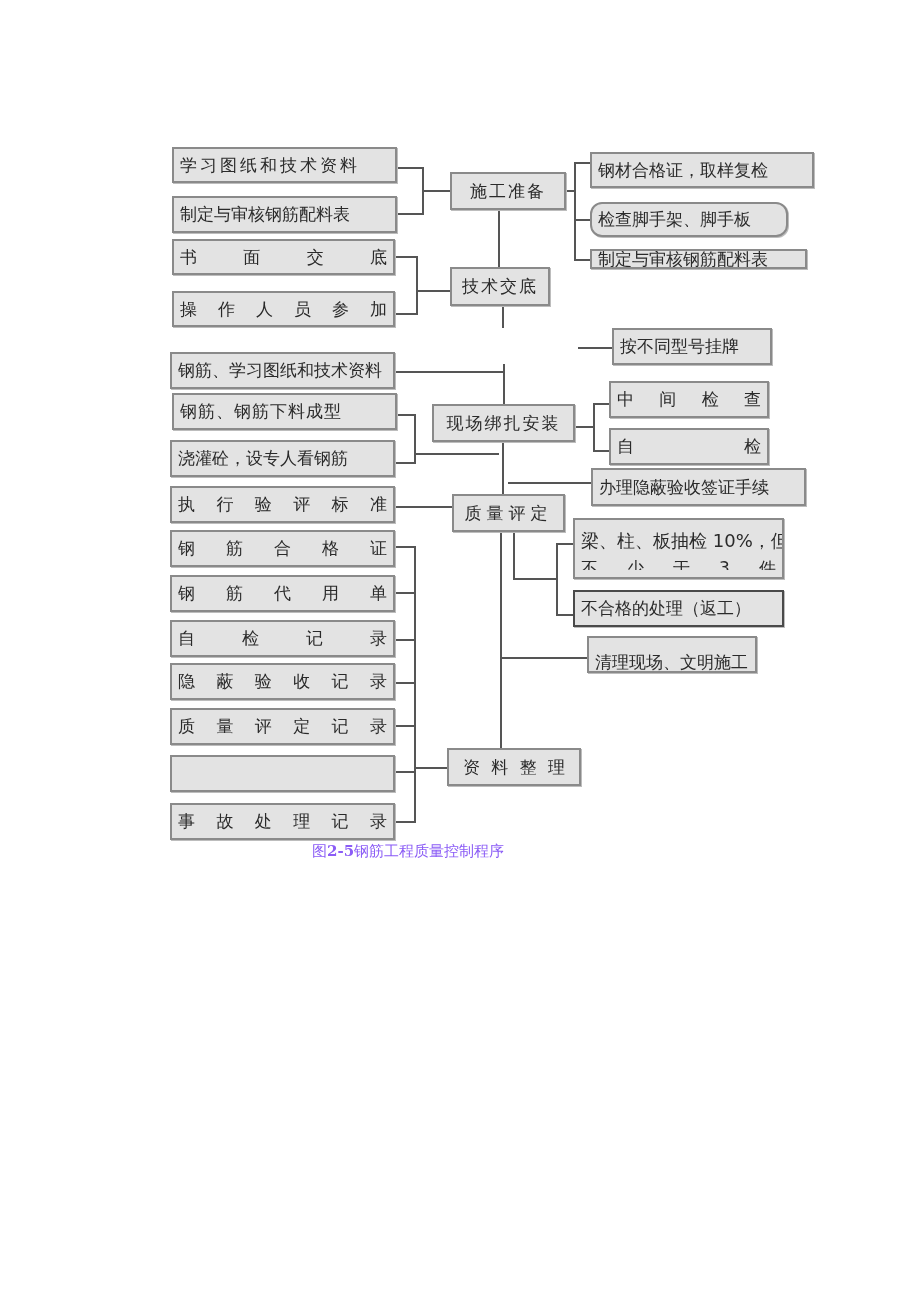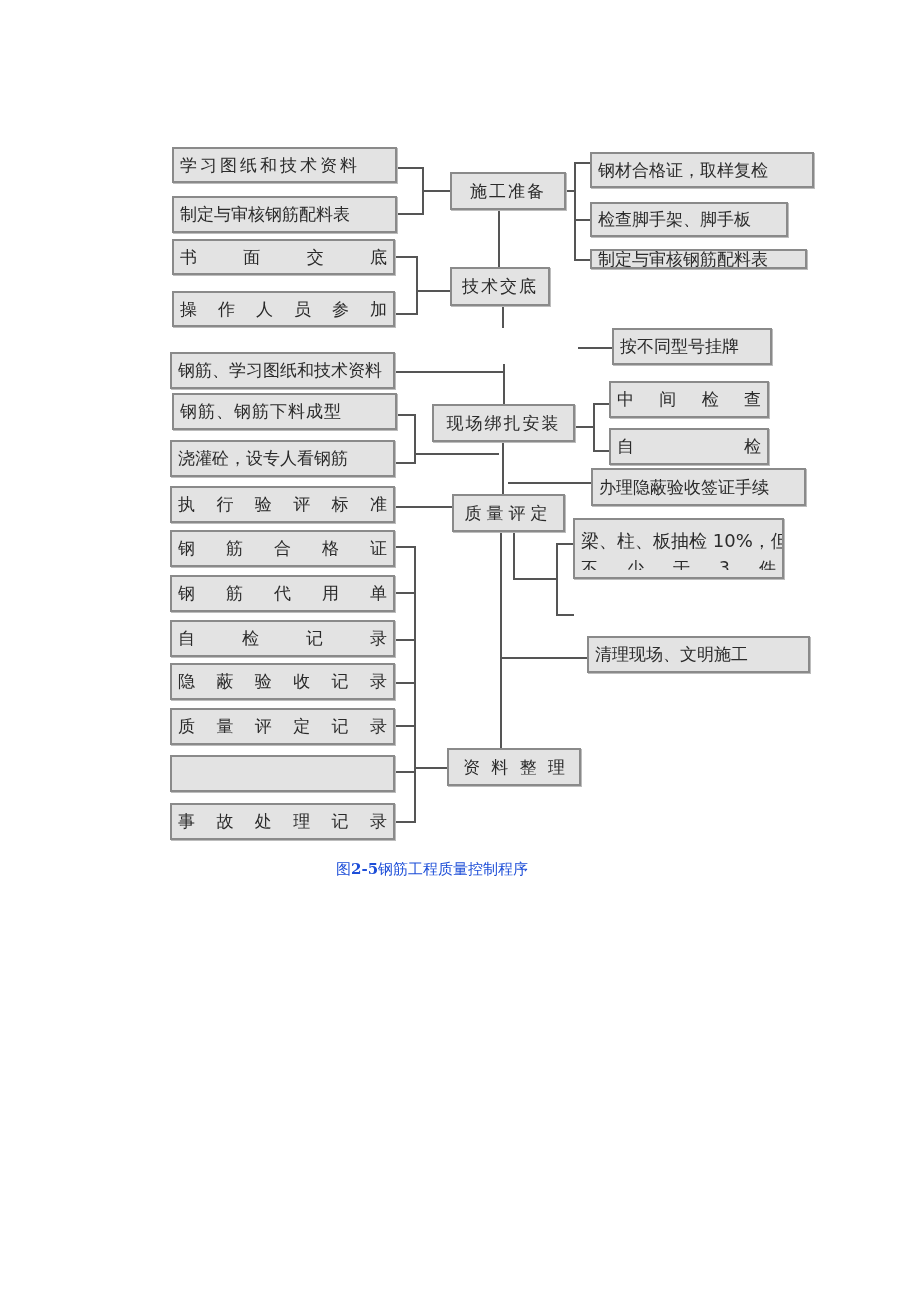--- a/index.html
+++ b/index.html
@@ -15,22 +15,22 @@
     .box.center { justify-content: center; letter-spacing: 2px; }
     .box.dark { border-color: #4a4a4a; }
     .box.two-line { flex-direction: column; align-items: stretch; justify-content: flex-start;
                     padding-top: 12px; }
     .box.two-line .l1 { font-size: 18px; }
     .box.two-line .l2 { display: flex; justify-content: space-between; margin-top: 10px;
                         font-size: 17px; height: 10px; overflow: hidden; }
     .line { position: absolute; background: #555555; }
     .h { height: 2px; }
     .v { width: 2px; }
-    .caption { position: absolute; left: 336px; top: 842px; font-family: "DejaVu Serif", serif;
-               font-size: 15px; color: #1d4ed8; margin-top: 18px; }
+    .caption { position: absolute; left: 312px; top: 842px; font-family: "DejaVu Serif", serif;
+               font-size: 15px; color: #8b5cf6; }
     .caption b { font-weight: bold; }
   </style>
 </head>
 <body>
 
 <div class="diagram">
 
   <div class="line h" style="left:396px;top:167px;width:27px;"></div>
   <div class="line h" style="left:396px;top:213px;width:27px;"></div>
   <div class="line v" style="left:422px;top:167px;height:48px;"></div>
@@ -111,21 +111,21 @@
   <div class="box" style="left:172px;top:147px;width:225px;height:36px;letter-spacing:3px;">
       <span>学习图纸和技术资料</span>
     </div>
   <div class="box" style="left:172px;top:196px;width:225px;height:37px;">
       <span>制定与审核钢筋配料表</span>
     </div>
 
   <div class="box" style="left:590px;top:152px;width:224px;height:36px;">
       <span>钢材合格证，取样复检</span>
     </div>
-  <div class="box" style="left:590px;top:202px;width:198px;height:35px;">
+  <div class="box" style="left:590px;top:202px;width:198px;height:35px;border-radius:12px;">
       <span>检查脚手架、脚手板</span>
     </div>
   <div class="box" style="left:590px;top:249px;width:217px;height:20px;">
       <span>制定与审核钢筋配料表</span>
     </div>
 
   <div class="box spread" style="left:172px;top:239px;width:223px;height:36px;">
     <span>书</span>
       <span>面</span>
       <span>交</span>
@@ -182,22 +182,25 @@
   <div class="box two-line" style="left:573px;top:518px;width:211px;height:61px;">
     <span class="l1">梁、柱、板抽检 10%，但</span>
     <span class="l2">
         <span>不</span>
         <span>少</span>
         <span>于</span>
         <span>3</span>
         <span>件</span>
       </span>
   </div>
-
-  <div class="box" style="left:587px;top:636px;width:223px;height:37px;">
+  <div class="box dark" style="left:573px;top:590px;width:211px;height:37px;">
+      <span>不合格的处理（返工）</span>
+    </div>
+
+  <div class="box" style="left:587px;top:636px;width:170px;height:37px;align-items:flex-end;">
       <span>清理现场、文明施工</span>
     </div>
 
   <div class="box spread" style="left:170px;top:530px;width:225px;height:37px;">
     <span>钢</span>
       <span>筋</span>
       <span>合</span>
       <span>格</span>
       <span>证</span>
   </div>

